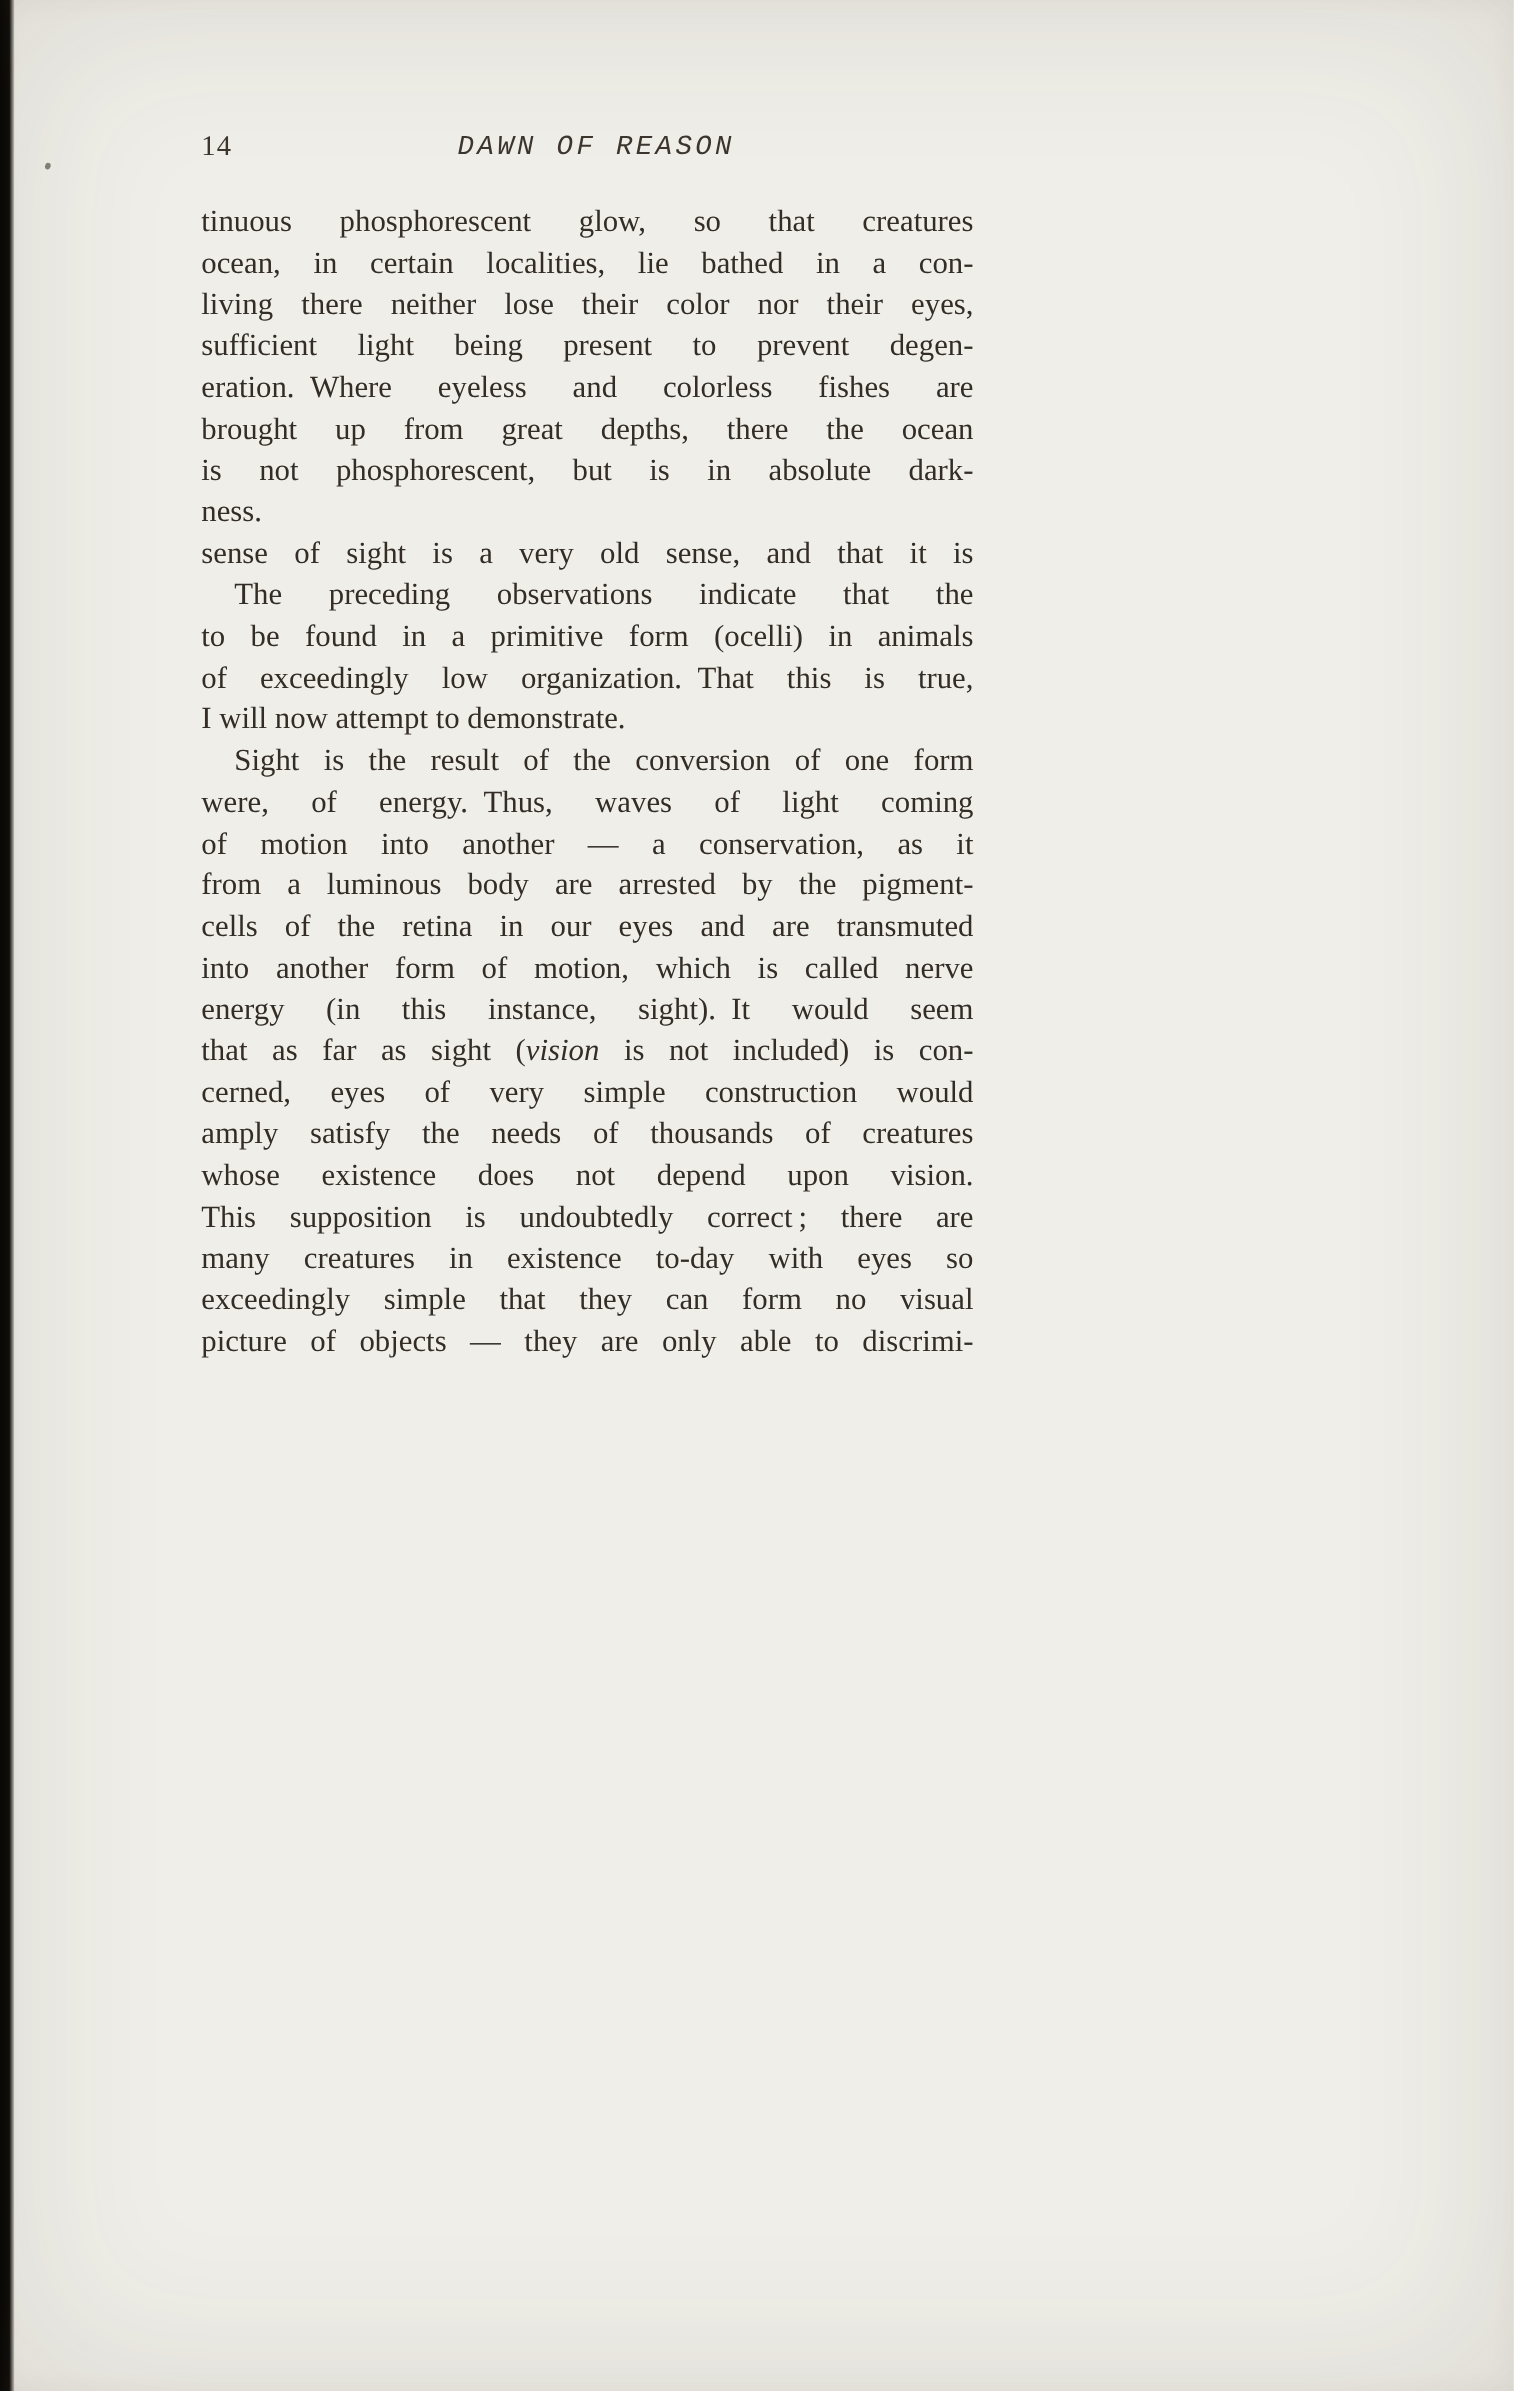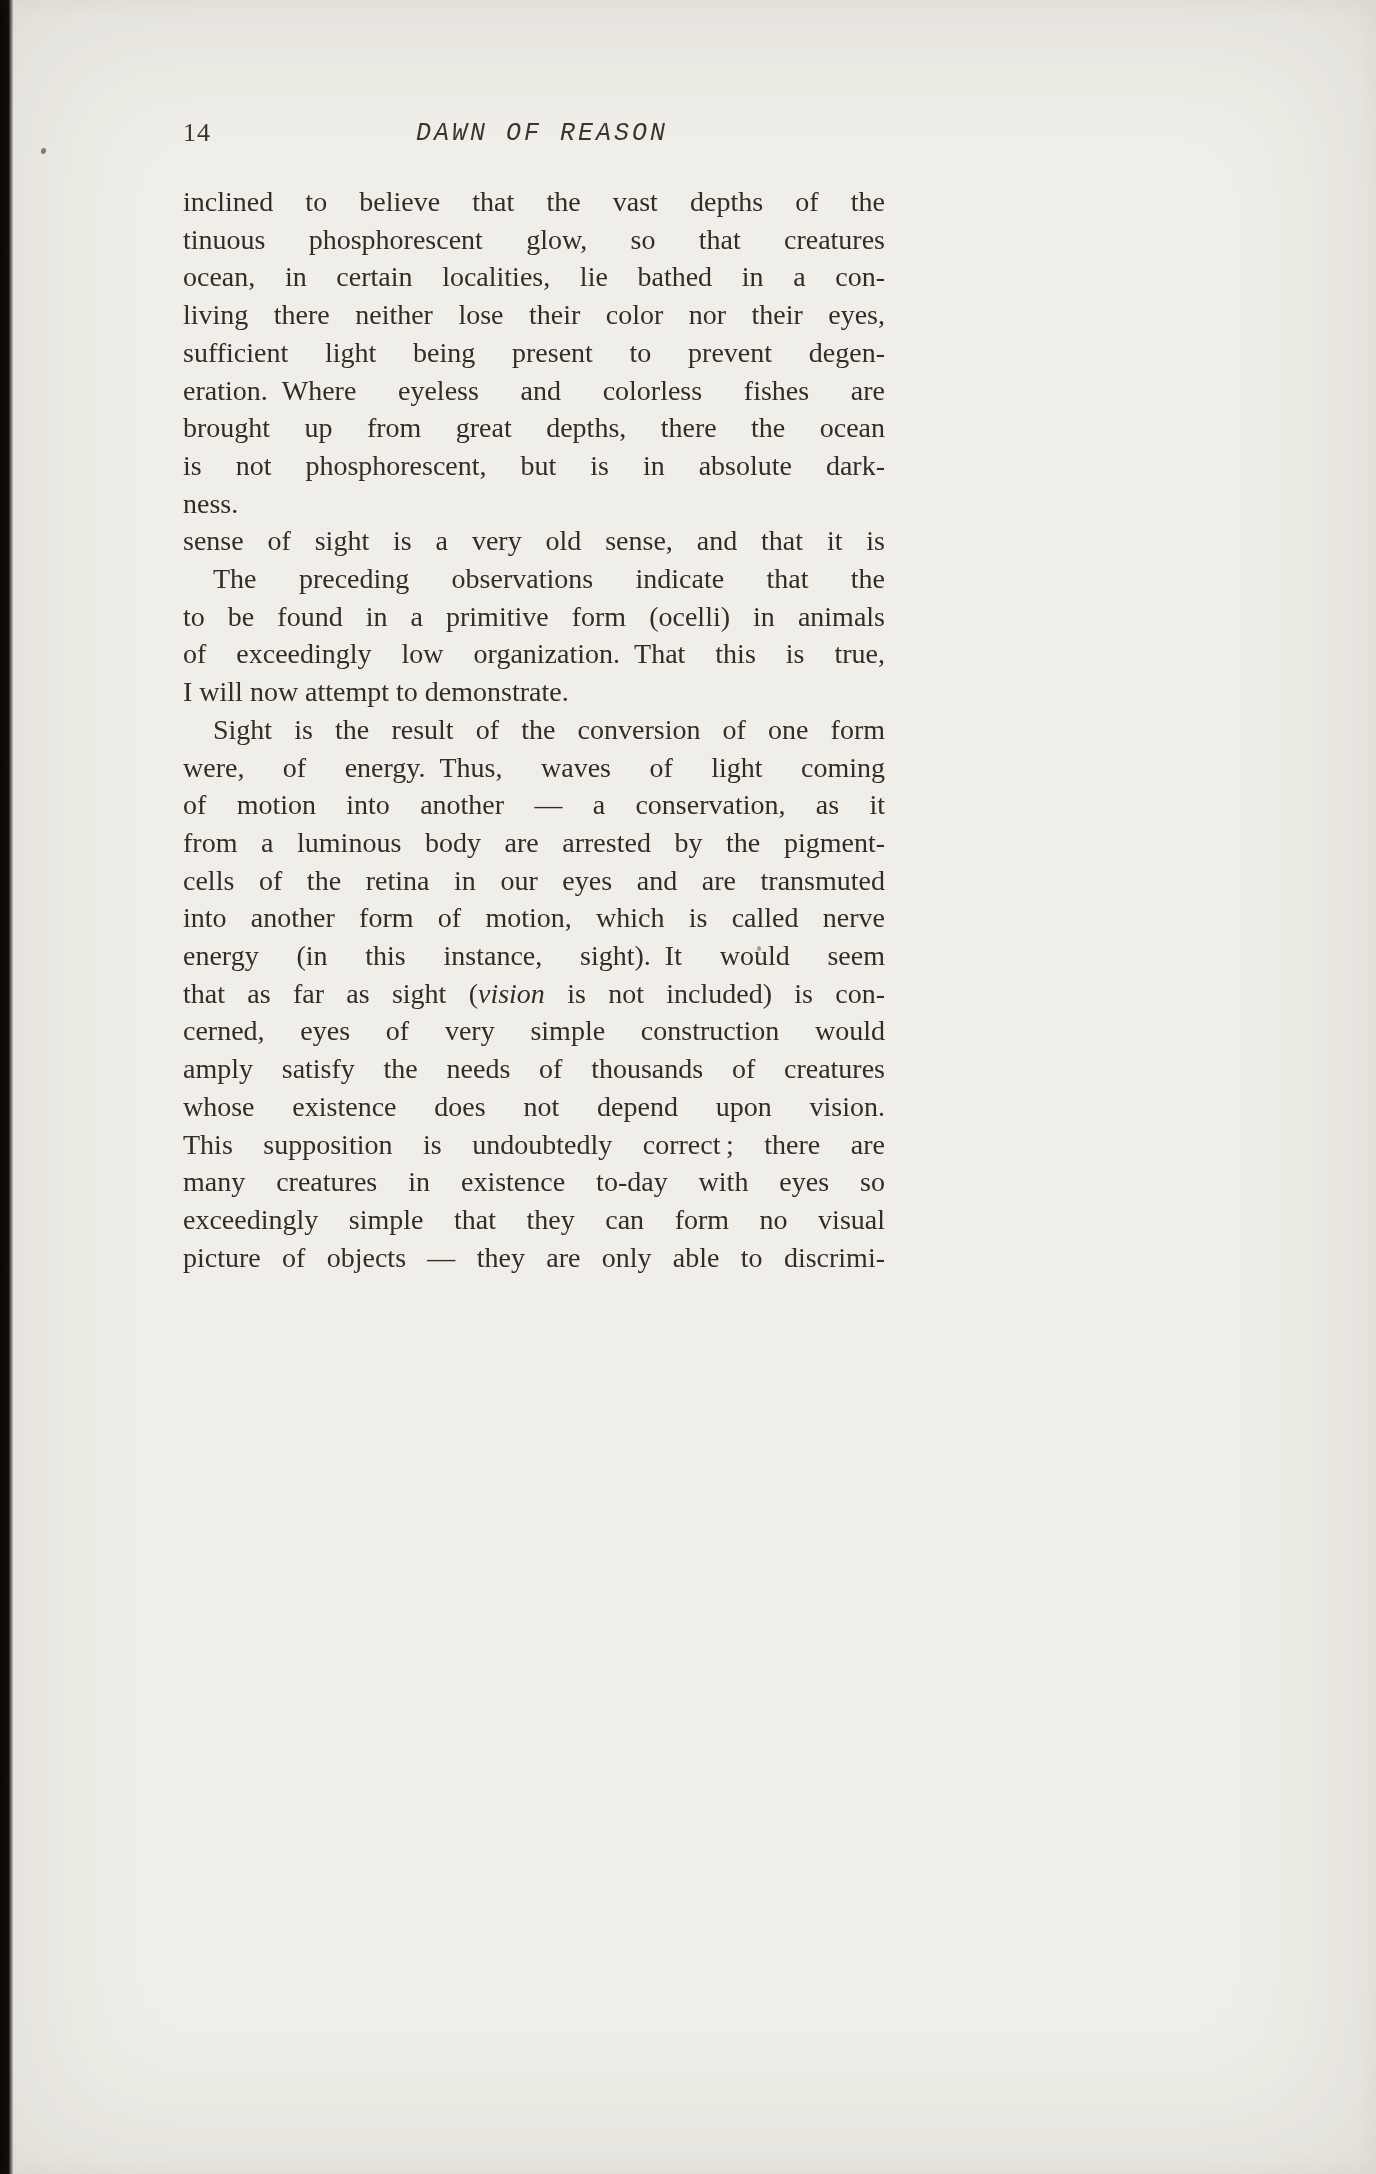--- a/index.html
+++ b/index.html
@@ -103,21 +103,20 @@
 
   <div class="content">
     <div class="running-head">
       <span class="page-number">14</span>
       <span class="running-title">DAWN OF REASON</span>
     </div>
 
     <div class="body-text">
 
     <div class="para">
-          <div class="line">inclined to believe that the vast depths of the</div>
           <div class="line">tinuous phosphorescent glow, so that creatures</div>
           <div class="line">ocean, in certain localities, lie bathed in a con-</div>
           <div class="line">living there neither lose their color nor their eyes,</div>
           <div class="line">sufficient light being present to prevent degen-</div>
           <div class="line">eration. Where eyeless and colorless fishes are</div>
           <div class="line">brought up from great depths, there the ocean</div>
           <div class="line">is not phosphorescent, but is in absolute dark-</div>
           <div class="line last">ness.</div>
         </div>
         <div class="para indent">

